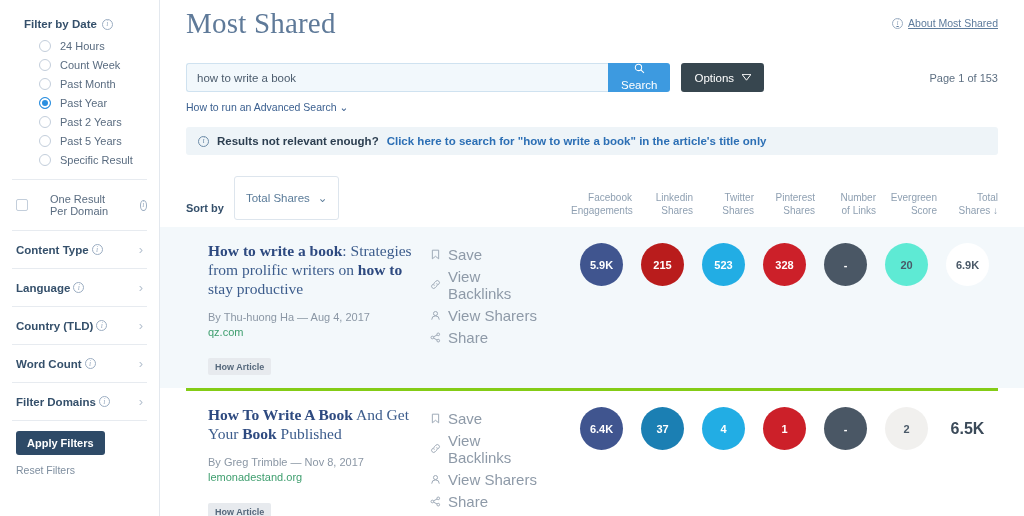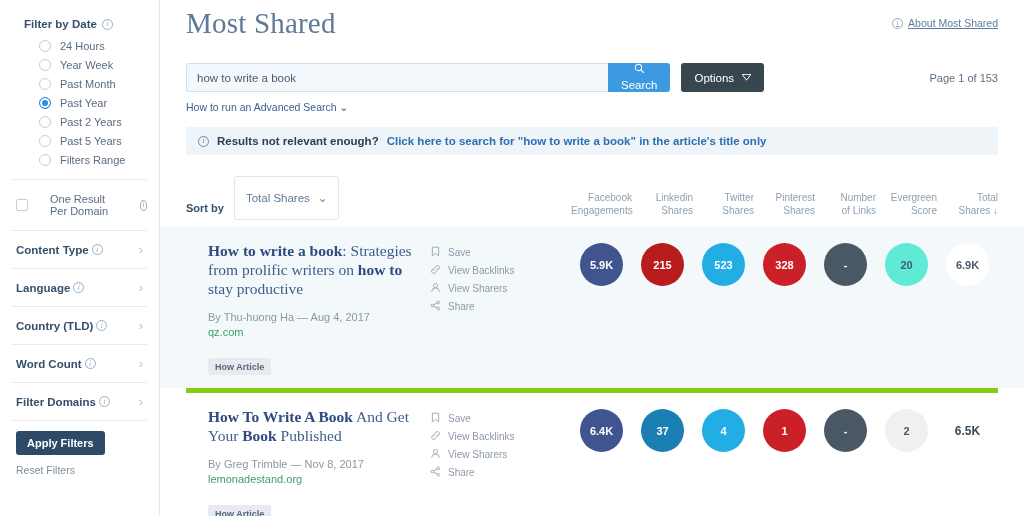--- a/index.html
+++ b/index.html
@@ -134,21 +134,21 @@
     line-height: 13px; padding-bottom: 3px;
   }
   .col-h .l2 { display: block; }
   .sort-arrow { font-size: 10px; }
 
   
   .results { margin-top: 7px; }
   .row {
     display: flex; align-items: flex-start;
     padding: 14px 0 13px 0;
-    border-bottom: 5px solid #84cc16;
+    border-bottom: 3px solid #84cc16;
     position: relative;
   }
   .row.alt { background: #f3f8fb; }
   .row.alt::before, .row.alt::after {
     content: ""; position: absolute; top: 0; bottom: 0; width: 26px; background: #f3f8fb;
   }
   .row.alt::before { left: -26px; }
   .row.alt::after { right: -26px; }
   .r-left { width: 244px; padding-left: 22px; }
   .r-title {
@@ -159,71 +159,71 @@
   .r-meta { font-size: 11px; color: #8b97a5; margin-top: 13px; }
   .r-domain { font-size: 11px; color: #3e9e6e; margin-top: 3px; cursor: pointer; }
   .r-badge {
     display: inline-block; margin-top: 20px; background: #e7eaee;
     color: #56687c; font-size: 9px; font-weight: bold;
     padding: 3.5px 7px; border-radius: 2px;
   }
   .r-actions { width: 110px; padding-top: 2px; }
   .act {
     display: flex; align-items: center; gap: 7px;
-    font-size: 10px; color: #8e9aa8; padding: 2.5px 0; cursor: pointer;
+    font-size: 15px; color: #8e9aa8; padding: 2.5px 0; cursor: pointer;
   }
   .act svg { flex: 0 0 auto; }
   .metrics { margin-left: auto; display: flex; align-items: center; padding-top: 2px; }
   .mcell { width: 61px; display: flex; justify-content: center; }
   .bubble {
     width: 43px; height: 43px; border-radius: 50%;
     display: flex; align-items: center; justify-content: center;
     font-size: 11px; font-weight: bold; color: #fff;
   }
   .bubble.light { color: #4a5968; }
-  .plain { font-size: 12px; font-weight: bold; color: #3b4a59; }
+  .plain { font-size: 16px; font-weight: bold; color: #3b4a59; }
 </style>
 </head>
 <body>
 
 <div class="app">
 
   <aside class="sidebar">
     <div class="sb-title">
       <span>Filter by Date</span>
       <span class="info-i">i</span>
     </div>
     <div id="date-options">
         <div class="radio-row">
           <span class="radio"></span>
           <span>24 Hours</span>
         </div>
         <div class="radio-row">
           <span class="radio"></span>
-          <span>Year Week</span>
+          <span>Count Week</span>
         </div>
         <div class="radio-row">
           <span class="radio"></span>
           <span>Past Month</span>
         </div>
         <div class="radio-row">
           <span class="radio on"></span>
           <span>Past Year</span>
         </div>
         <div class="radio-row">
           <span class="radio"></span>
           <span>Past 2 Years</span>
         </div>
         <div class="radio-row">
           <span class="radio"></span>
           <span>Past 5 Years</span>
         </div>
         <div class="radio-row">
           <span class="radio"></span>
-          <span>Filters Range</span>
+          <span>Specific Result</span>
         </div>
       </div>
 
     <div class="sb-divider"></div>
 
     <div class="check-row">
       <span class="checkbox"></span>
       <span>One Result Per Domain</span>
       <span class="info-i">i</span>
     </div>

